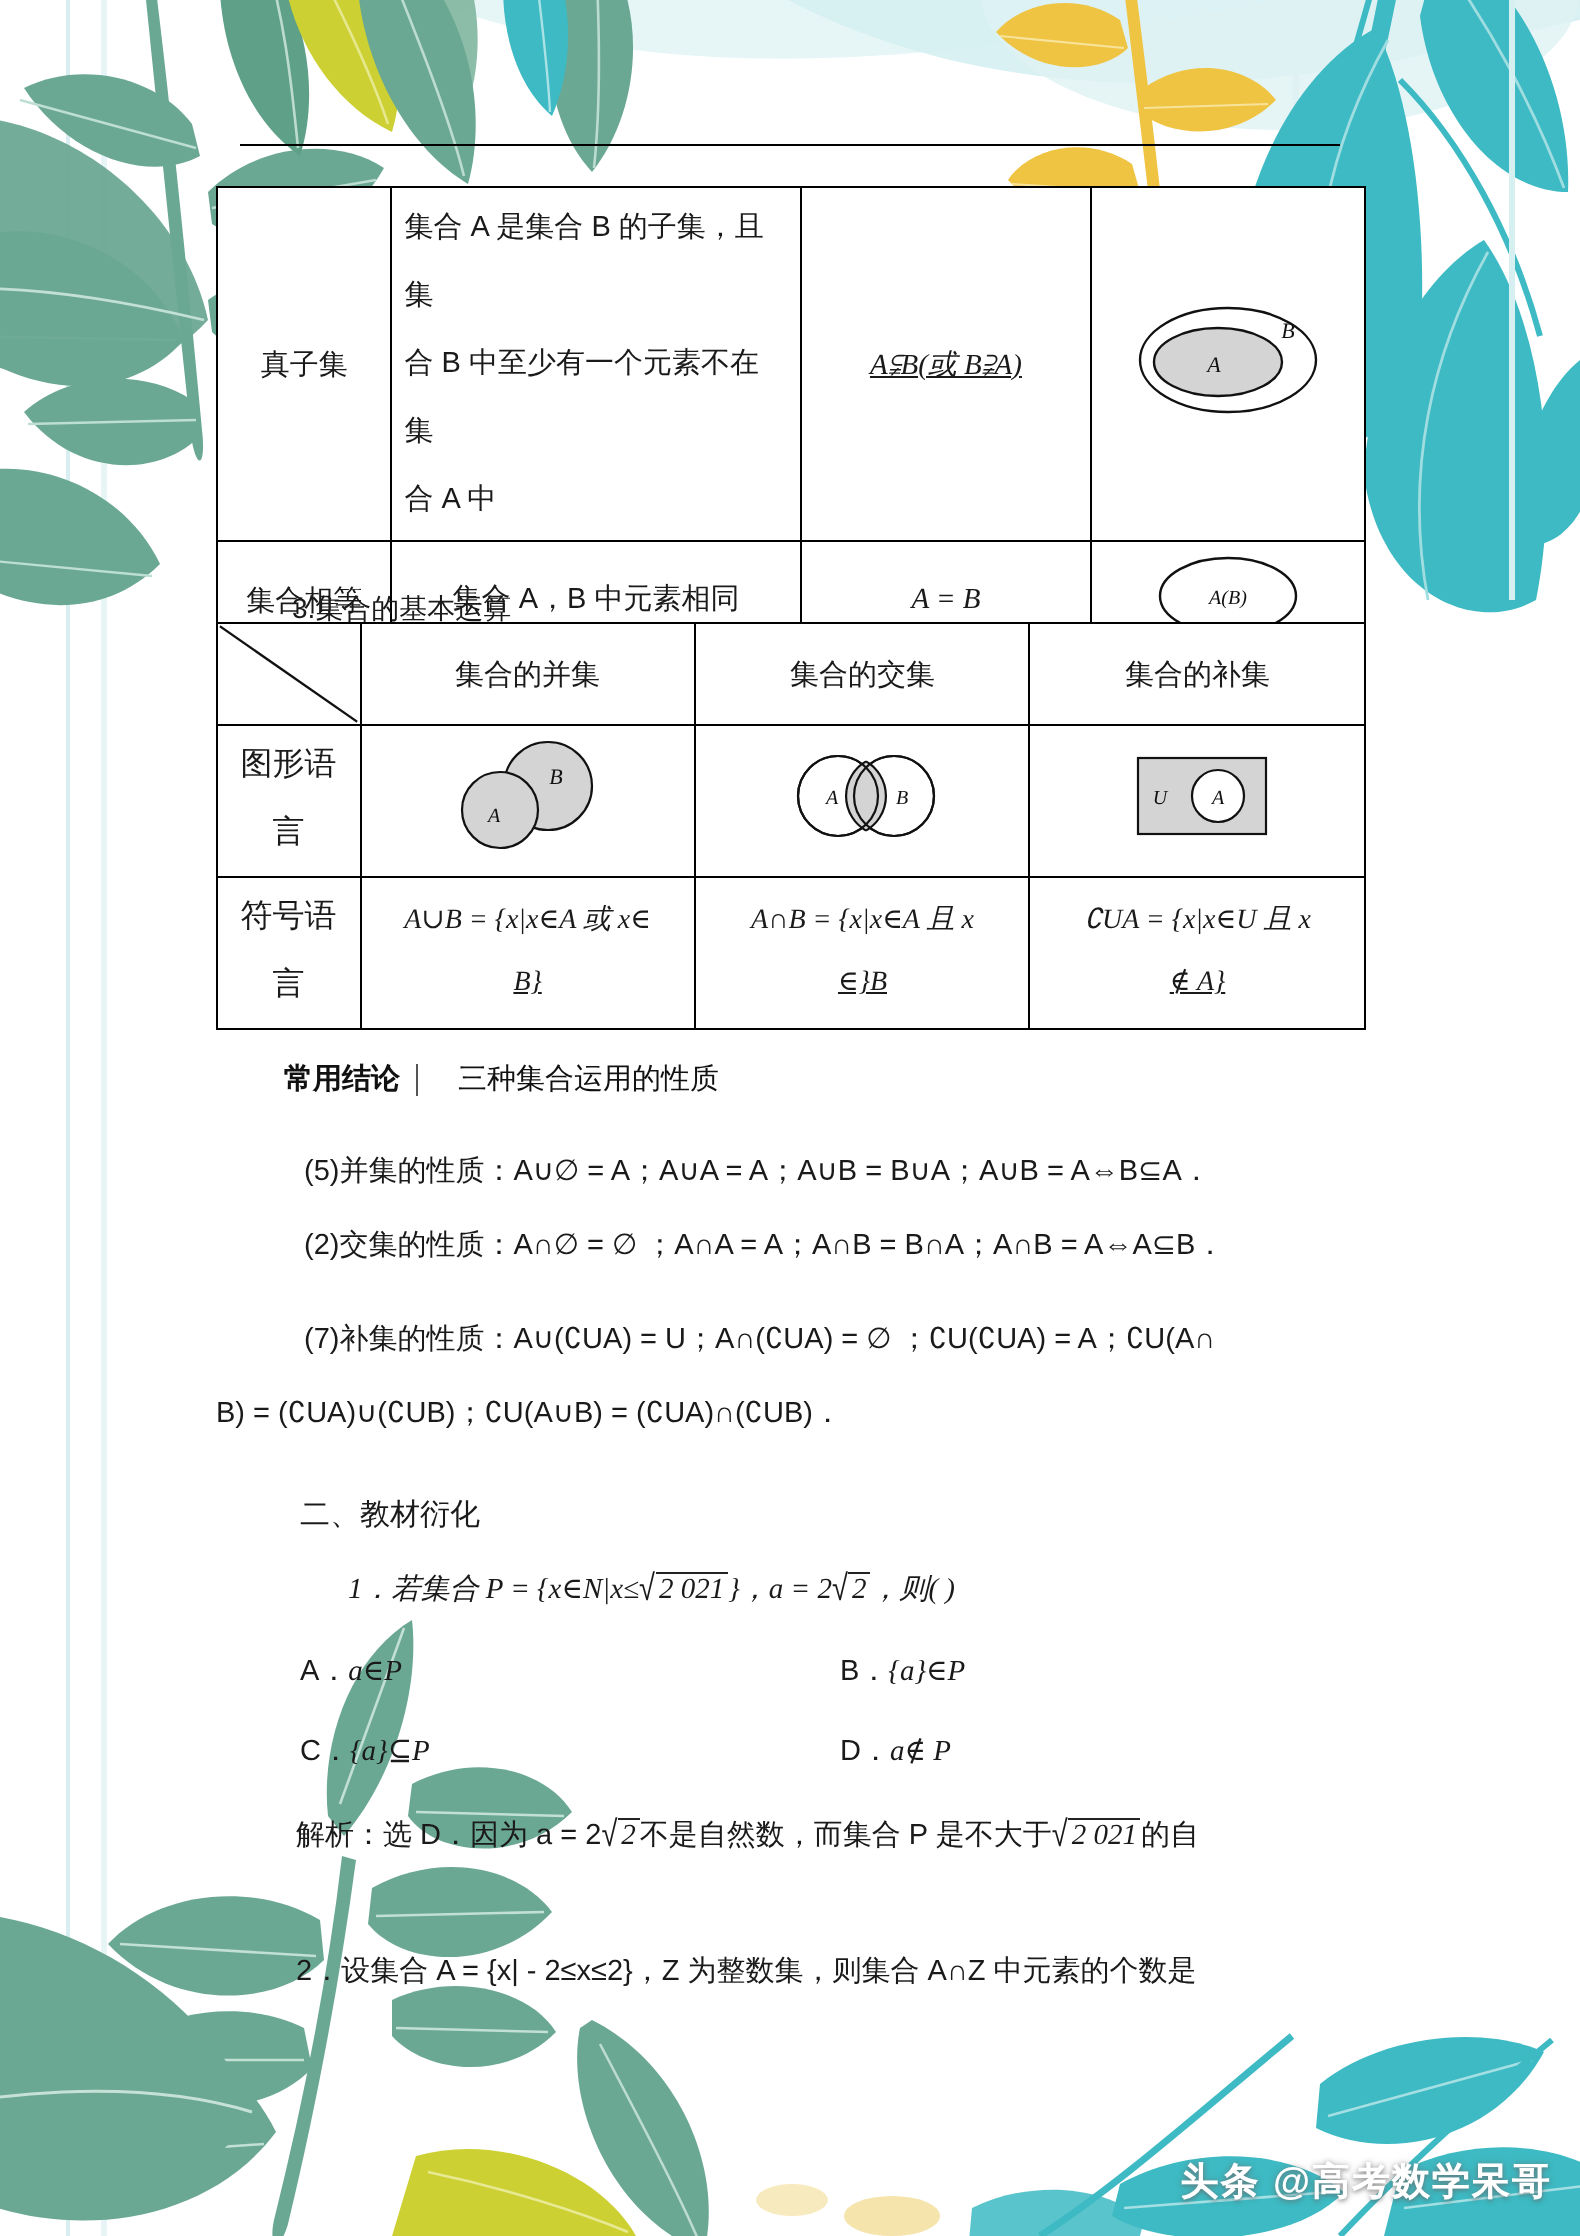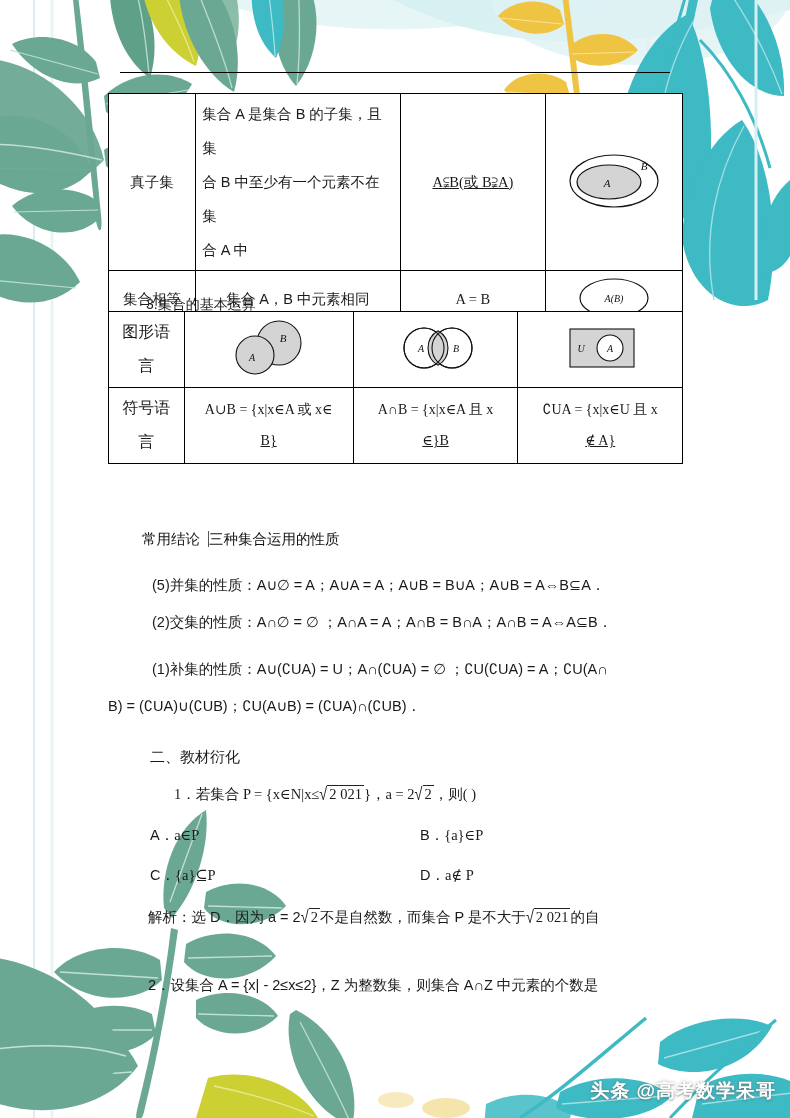--- a/index.html
+++ b/index.html
@@ -40,28 +40,28 @@
   #table-ops td.c-col{width:167px;}
   #table-ops td.c-col3{width:167px;}
   #table-ops td.c-col4{width:167px;}
   #table-ops td.rowlabel{line-height:2.15;font-size:16px;}
   #table-ops td.symcell{line-height:2.25;font-size:14px;text-align:center;padding:4px 4px;}
 
   .diagcell{position:relative;height:44px;padding:0;}
   .diagcell .slash{position:absolute;left:0;top:0;width:100%;height:100%;}
 
   
-  .it{font-family:"Liberation Serif","DejaVu Serif",serif;}
+  .it{font-style:italic;font-family:"Liberation Serif","DejaVu Serif",serif;}
   .uline{text-decoration:underline;}
 
   
   .para{position:absolute;font-size:14.5px;color:#1a1a1a;white-space:nowrap;}
 
   .concl-box{position:absolute;left:142px;top:530px;font-size:14.5px;color:#111;}
-  .concl-box .tag{padding-right:8px;border-right:1.6px solid #555;margin-right:0;}
+  .concl-box .tag{padding-right:8px;border-right:1.6px solid #555;margin-right:20px;font-weight:bold;}
 
   .watermark{position:absolute;right:14px;bottom:14px;
              font-size:19px;color:#ffffff;font-weight:bold;
              letter-spacing:1px;
              text-shadow:0 0 3px rgba(120,120,120,.55),0 1px 2px rgba(90,90,90,.5);
              font-family:"Liberation Sans","DejaVu Sans",sans-serif;}
   .sq{display:inline-block;position:relative;}
   .sq > .rad{display:inline-block;transform:scaleY(1.25);}
   .sq > .bar{border-top:1px solid #222;padding:0 2px;}
 </style>
@@ -255,20 +255,30 @@
             </svg>
           </td>
         </tr>
       </tbody>
     </table>
 
     <div class="para" style="left:146px;top:296px;font-size:14px;">3.集合的基本运算</div>
 
     <table class="tbl" id="table-ops">
       <tbody>
+        <tr>
+          <td class="c-head diagcell">
+            <svg class="slash" width="74" height="44" viewBox="0 0 74 44" preserveAspectRatio="none">
+              <line x1="1" y1="1" x2="73" y2="43" stroke="#111" stroke-width="1.1"></line>
+            </svg>
+          </td>
+          <td class="c-col">集合的并集</td>
+          <td class="c-col3">集合的交集</td>
+          <td class="c-col4">集合的补集</td>
+        </tr>
 
         <tr>
           <td class="rowlabel">
             <div>图形语</div>
             <div>言</div>
           </td>
           <td>
             <svg width="120" height="62" viewBox="0 0 120 62">
               <circle cx="70" cy="26" r="22" fill="#d4d4d4" stroke="#111" stroke-width="1.1"></circle>
               <circle cx="46" cy="38" r="19" fill="#d4d4d4" stroke="#111" stroke-width="1.1"></circle>
@@ -319,21 +329,21 @@
         </tr>
       </tbody>
     </table>
 
     <div class="concl-box">
       <span class="tag">常用结论</span><span>三种集合运用的性质</span>
     </div>
 
     <div class="para" style="left:152px;top:576px;">(5)并集的性质：A∪∅ = A；A∪A = A；A∪B = B∪A；A∪B = A⇔B⊆A．</div>
     <div class="para" style="left:152px;top:613px;">(2)交集的性质：A∩∅ = ∅ ；A∩A = A；A∩B = B∩A；A∩B = A⇔A⊆B．</div>
-    <div class="para" style="left:152px;top:660px;">(1)补集的性质：A∪(∁UA) = U；A∩(∁UA) = ∅ ；∁U(∁UA) = A；∁U(A∩</div>
+    <div class="para" style="left:152px;top:660px;">(7)补集的性质：A∪(∁UA) = U；A∩(∁UA) = ∅ ；∁U(∁UA) = A；∁U(A∩</div>
     <div class="para" style="left:108px;top:697px;">B) = (∁UA)∪(∁UB)；∁U(A∪B) = (∁UA)∩(∁UB)．</div>
 
     <div class="para" style="left:150px;top:748px;font-size:15px;">二、教材衍化</div>
 
     <div class="para" style="left:150px;top:785px;margin-left:24px;">
       <span class="it">1．若集合 P = {x∈N|x≤</span><span class="sq"><span class="rad">√</span><span class="bar it">2 021</span></span><span class="it">}，a = 2</span><span class="sq"><span class="rad">√</span><span class="bar it">2</span></span><span class="it">，则(    )</span>
     </div>
 
     <div class="para" style="left:150px;top:826px;">
       <span>A．</span><span class="it">a∈P</span>

